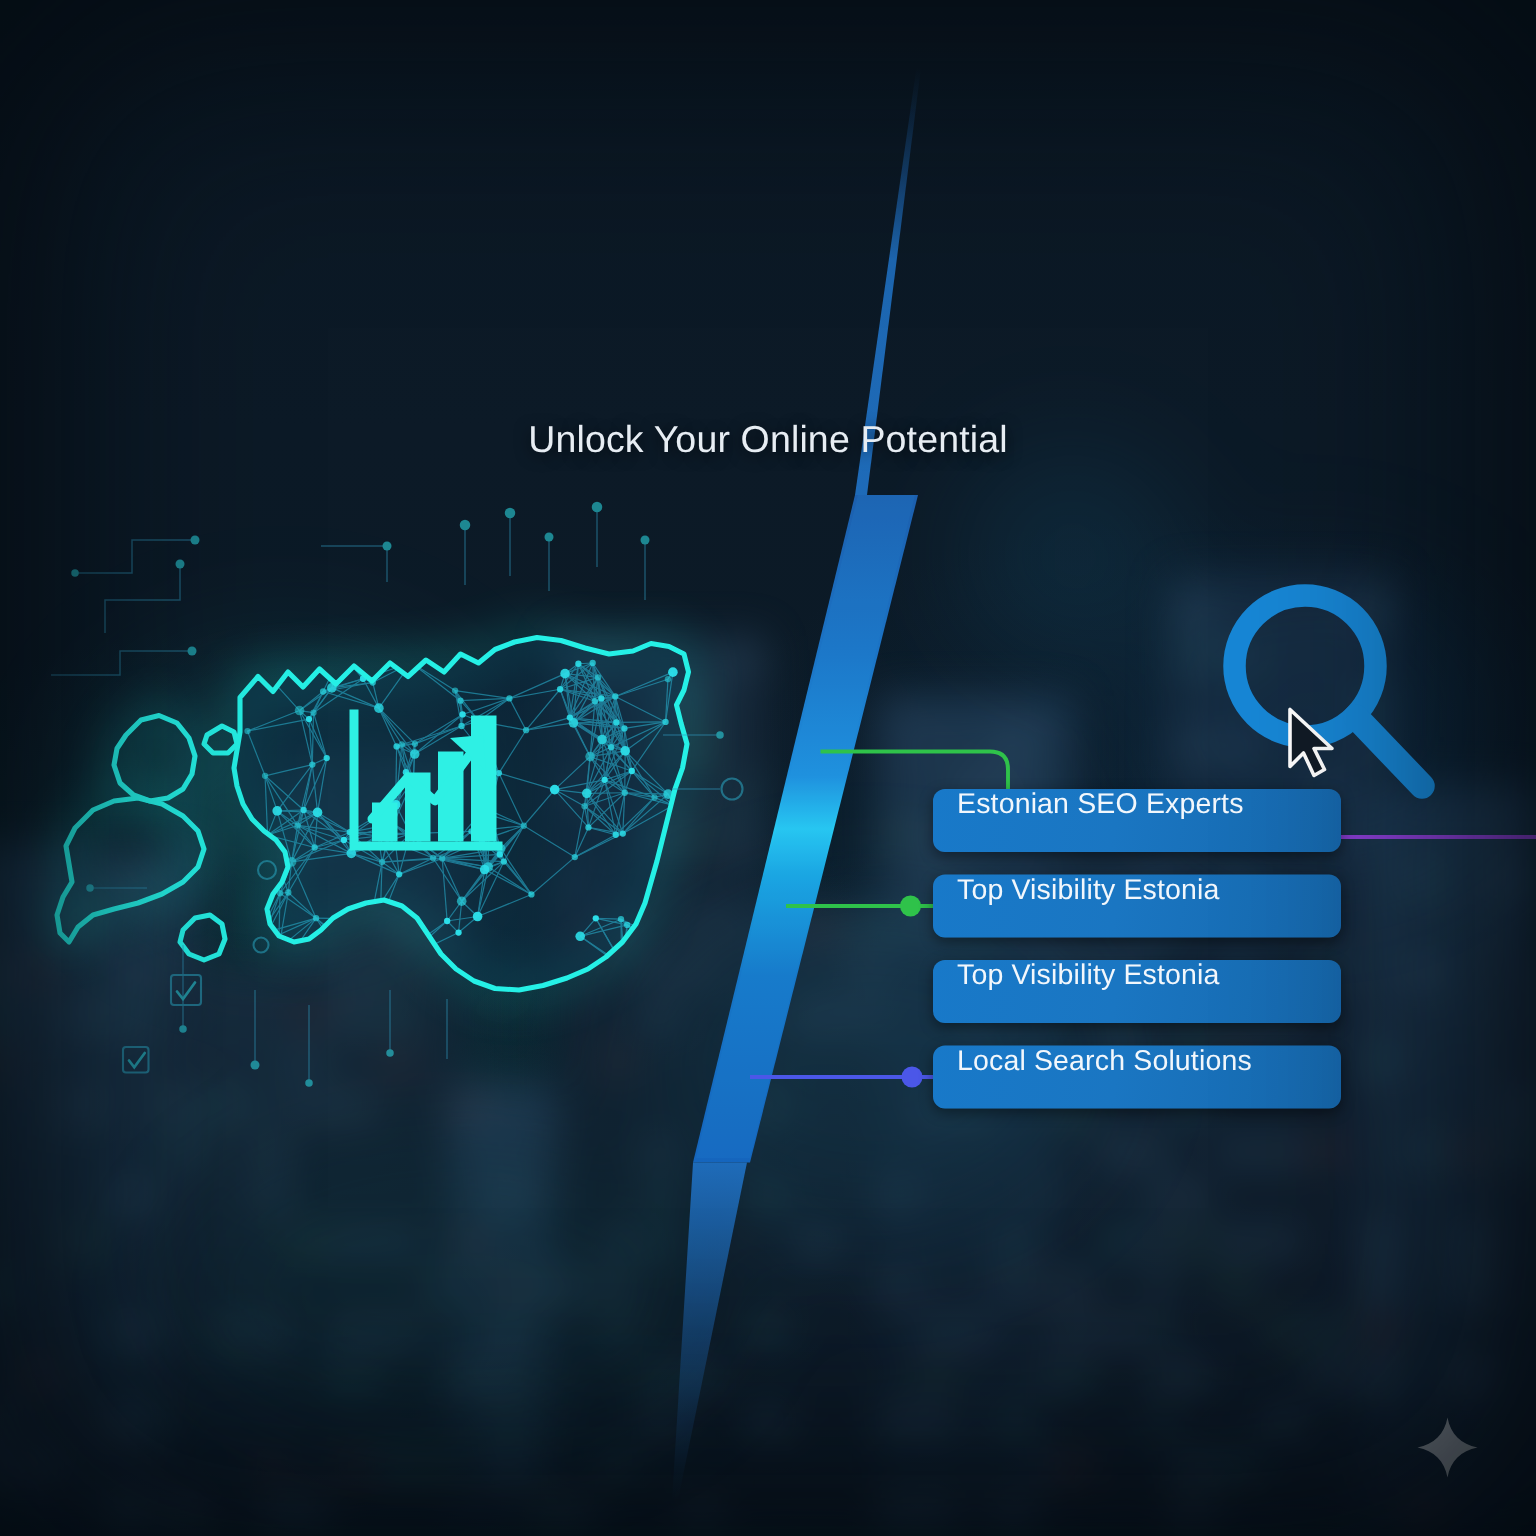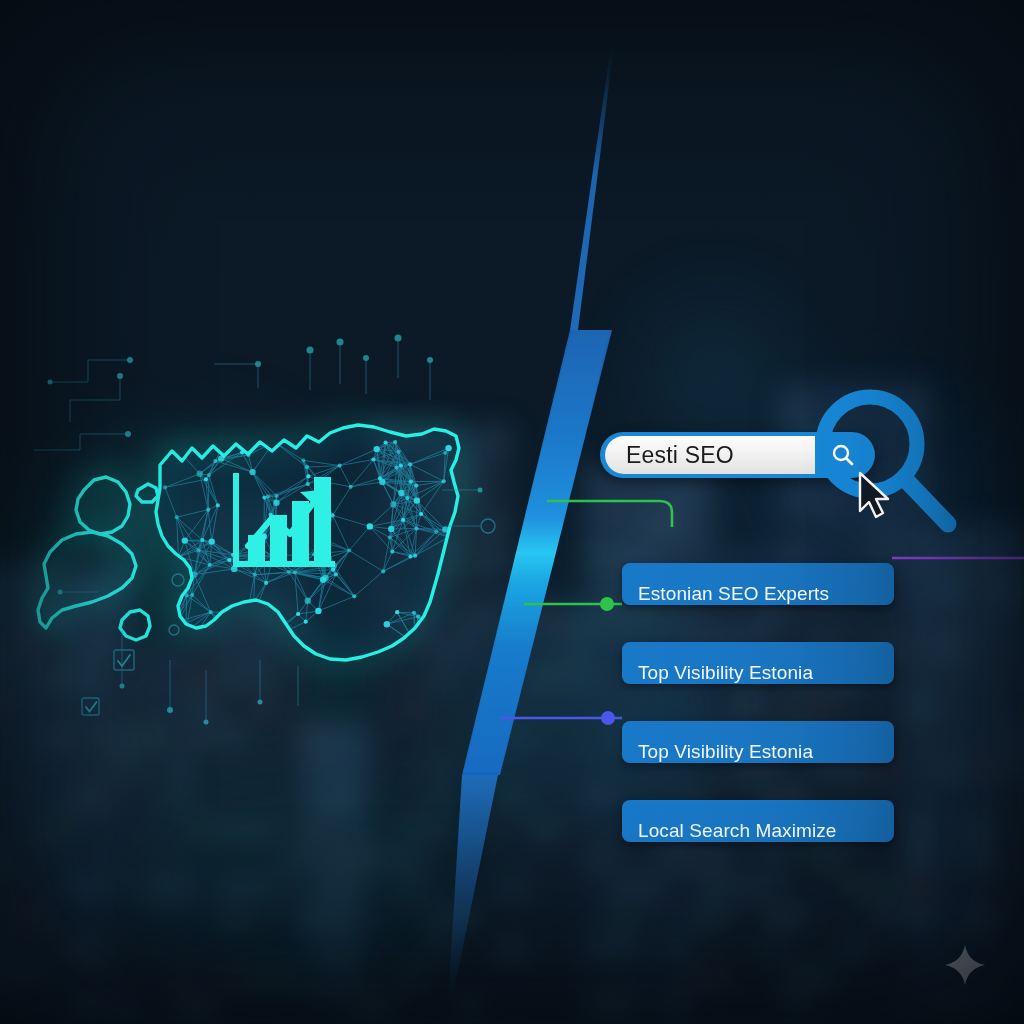--- a/index.html
+++ b/index.html
@@ -51,22 +51,22 @@
     display:flex; align-items:center; justify-content:center; }
 
   
   .magnifier{ position:absolute; left:808px; top:382px; width:152px; height:152px; }
   .cursor{ position:absolute; left:856px; top:470px; width:42px; height:52px; }
 
   
   .chips{ position:absolute; left:622px; top:526px; width:272px; }
   .chip{ position:relative; height:42px; margin-bottom:15px; border-radius:8px;
     background:linear-gradient(100deg,#1879c9 0%, #1a76c2 45%, #1668ad 100%);
-    display:flex; align-items:flex-end; padding-left:16px;
-    box-shadow:0 3px 9px rgba(0,0,0,.42);margin-top:37px; }
+    display:flex; align-items:flex-start; padding-left:16px;
+    box-shadow:0 3px 9px rgba(0,0,0,.42); }
   .chip span{ font-size:19px; color:#f2f7fc; letter-spacing:.1px; white-space:nowrap; }
 
   
   .connectors{ position:absolute; inset:0; }
 
   
   .headline{ position:absolute; left:0; right:0; top:152px; text-align:center;
     color:#fbfcfd; font-size:47px; font-weight:bold; line-height:1.14;
     letter-spacing:-.4px; text-shadow:0 3px 16px rgba(0,0,0,.75); }
   .headline .l2{ display:block; }
@@ -1194,31 +1194,20 @@
 
     <path d="M524 604 L622 604" fill="none" stroke="#2fc24a" stroke-width="2.6"></path>
     <circle cx="607" cy="604" r="7" fill="#2fc24a"></circle>
 
     <path d="M500 718 L622 718" fill="none" stroke="#4b57e8" stroke-width="2.6"></path>
     <circle cx="608" cy="718" r="7" fill="#4b57e8"></circle>
 
     <path d="M892 558 L1024 558" fill="none" stroke="#8b3fd4" stroke-width="2.6"></path>
   </svg>
 
-  <div class="searchbar">
-    <div class="searchfield">
-      <span title="Eesti SEO">Eesti SEO</span>
-    </div>
-    <div class="searchbtn">
-      <svg width="26" height="26" viewBox="0 0 26 26">
-        <circle cx="11" cy="11" r="7" fill="none" stroke="#ffffff" stroke-width="2.4"></circle>
-        <path d="M16.2 16.2 L22 22" stroke="#ffffff" stroke-width="2.8" stroke-linecap="round"></path>
-      </svg>
-    </div>
-  </div>
 
   <svg class="magnifier" viewBox="0 0 152 152">
     <circle cx="62" cy="62" r="47" fill="none" stroke="#1787d6" stroke-width="15"></circle>
     <path d="M96 96 L140 142" stroke="#1787d6" stroke-width="17" stroke-linecap="round"></path>
   </svg>
 
   <svg class="cursor" viewBox="0 0 42 52">
     <path d="M4 3 L4 41 L13 32 L20 47 L27 43 L20 29 L32 29 Z" fill="#111b26" stroke="#ffffff" stroke-width="2.4" stroke-linejoin="round"></path>
   </svg>
 
@@ -1226,23 +1215,24 @@
     <div class="chip">
       <span>Estonian SEO Experts</span>
     </div>
     <div class="chip">
       <span>Top Visibility Estonia</span>
     </div>
     <div class="chip">
       <span>Top Visibility Estonia</span>
     </div>
     <div class="chip">
-      <span>Local Search Maximize</span>
+      <span>Local Search Solutions</span>
     </div>
   </div>
 
+  <div class="subhead">Unlock Your Online Potential</div>
 
   <svg class="sparkle" viewBox="0 0 42 42">
     <path d="M21 1 C23 12 30 19 41 21 C30 23 23 30 21 41 C19 30 12 23 1 21 C12 19 19 12 21 1 Z" fill="#b6b9bd"></path>
   </svg>
 
   <div class="vignette"></div>
 </div>
 
 </body></html>

